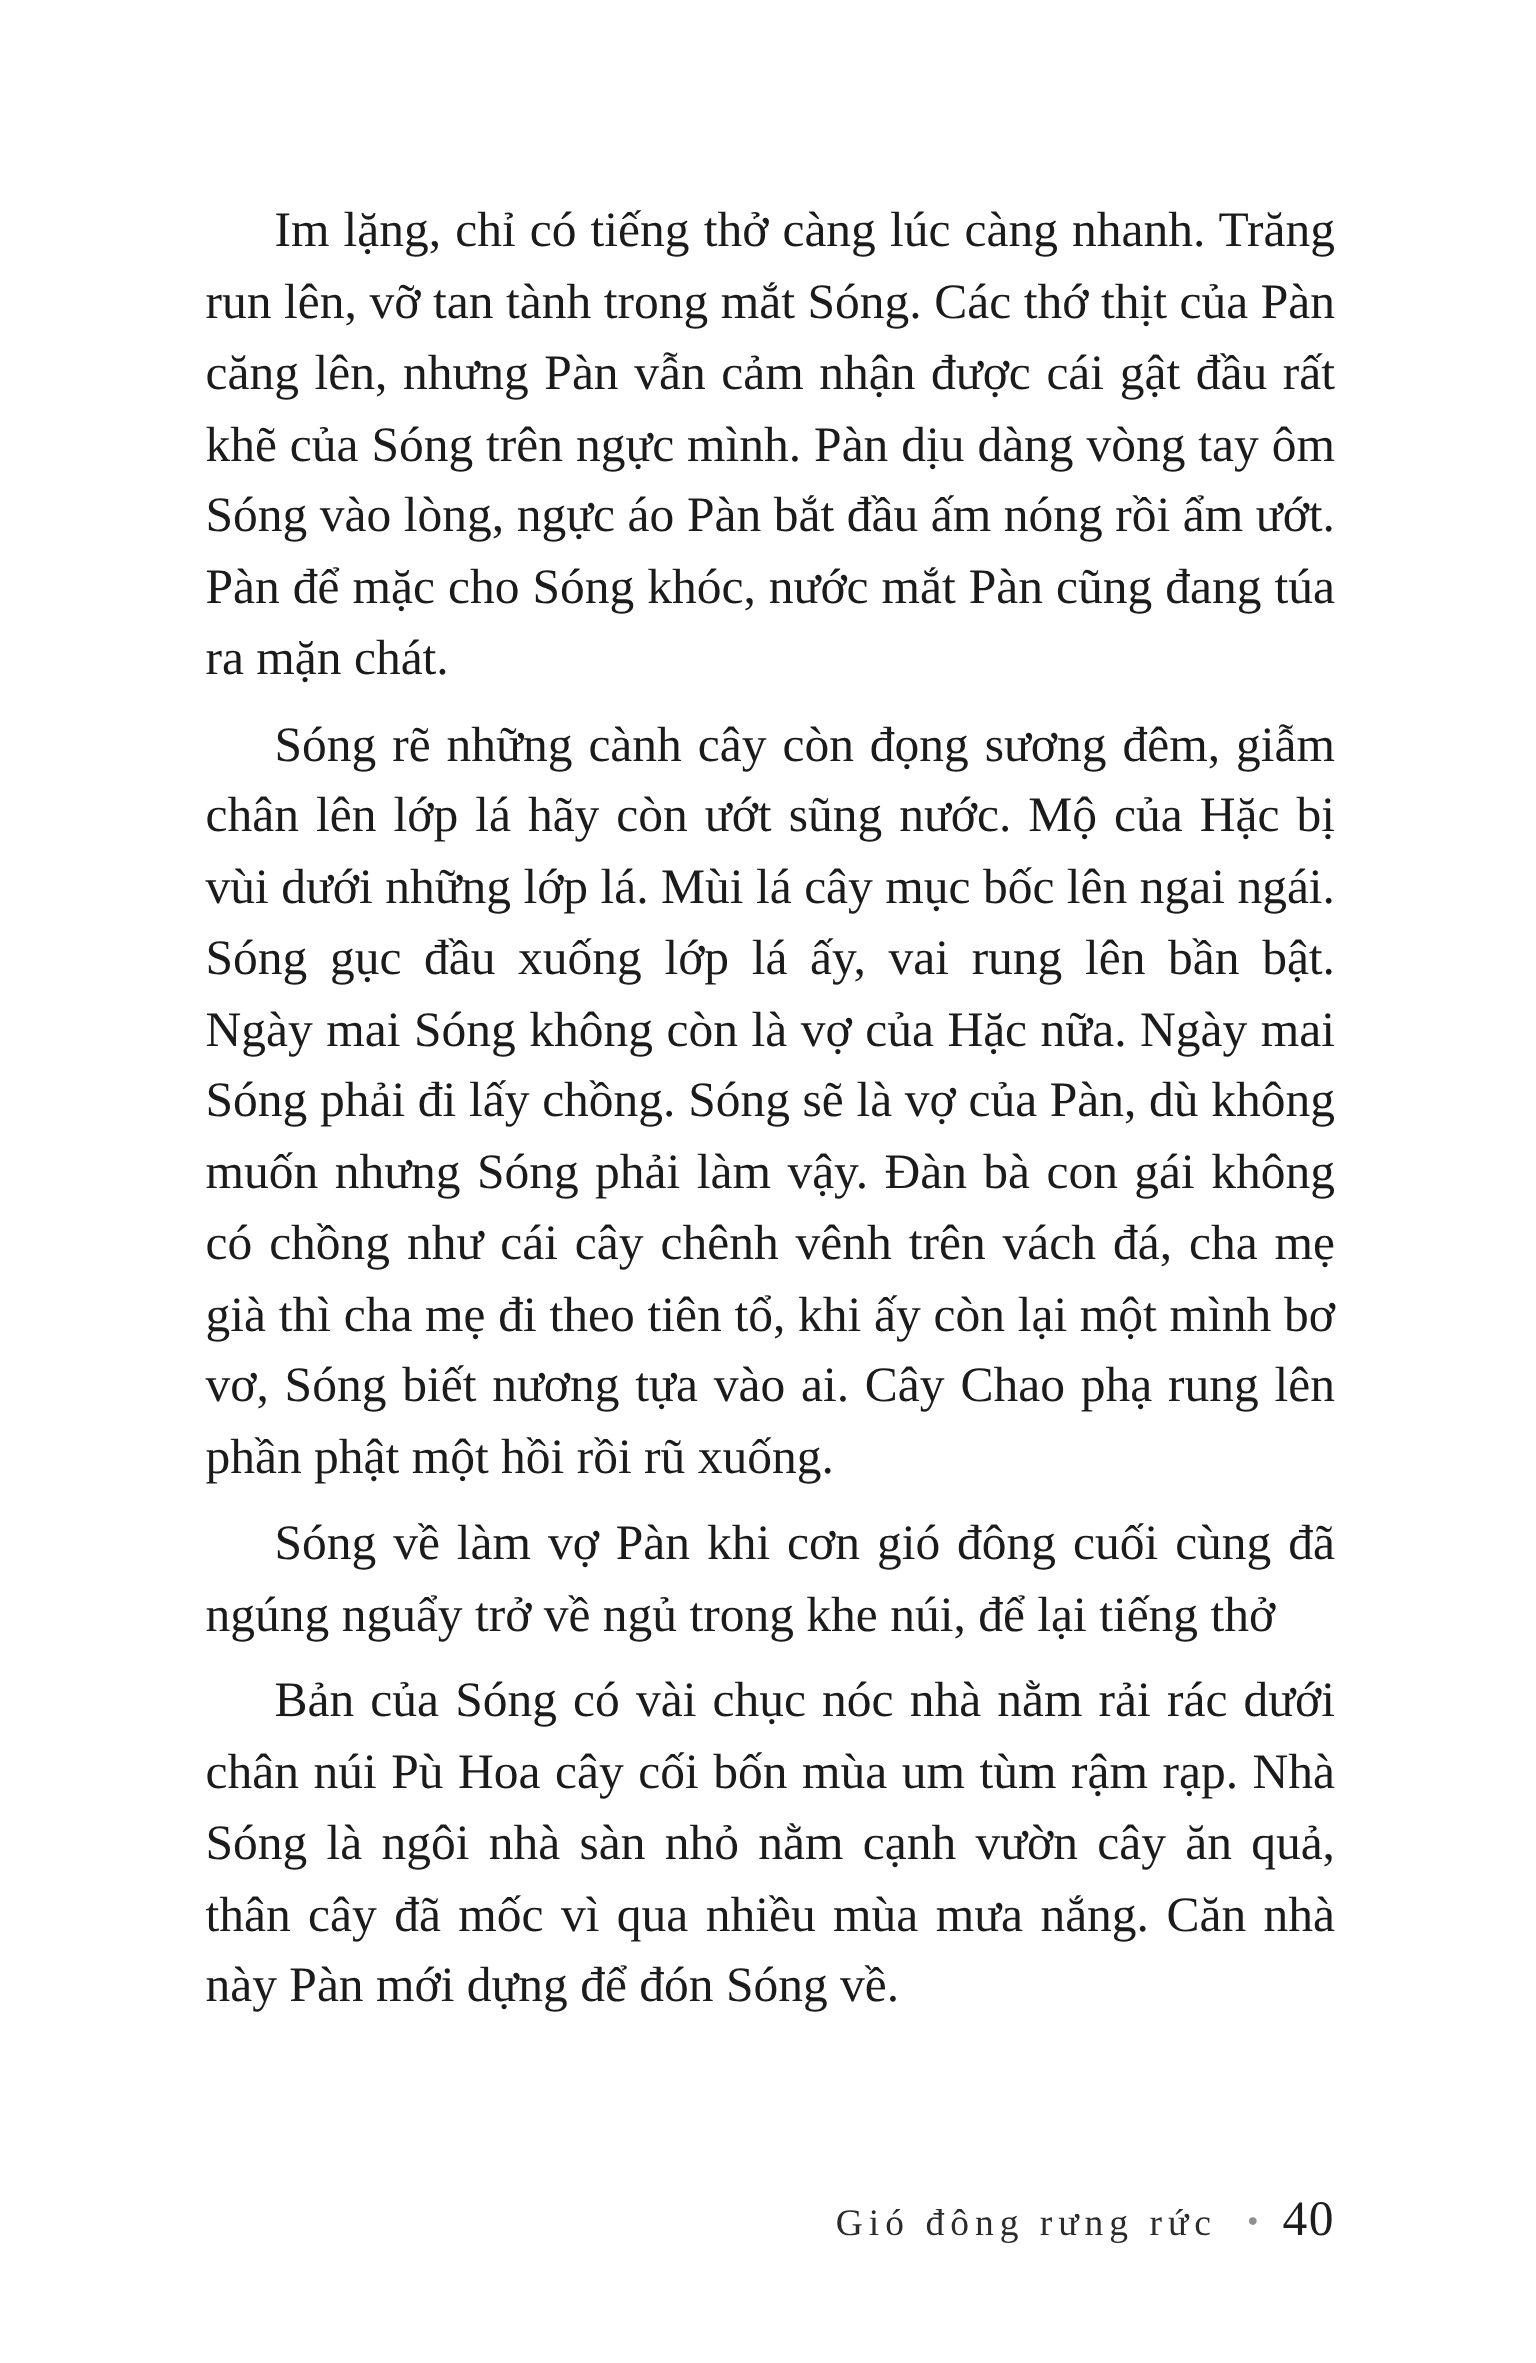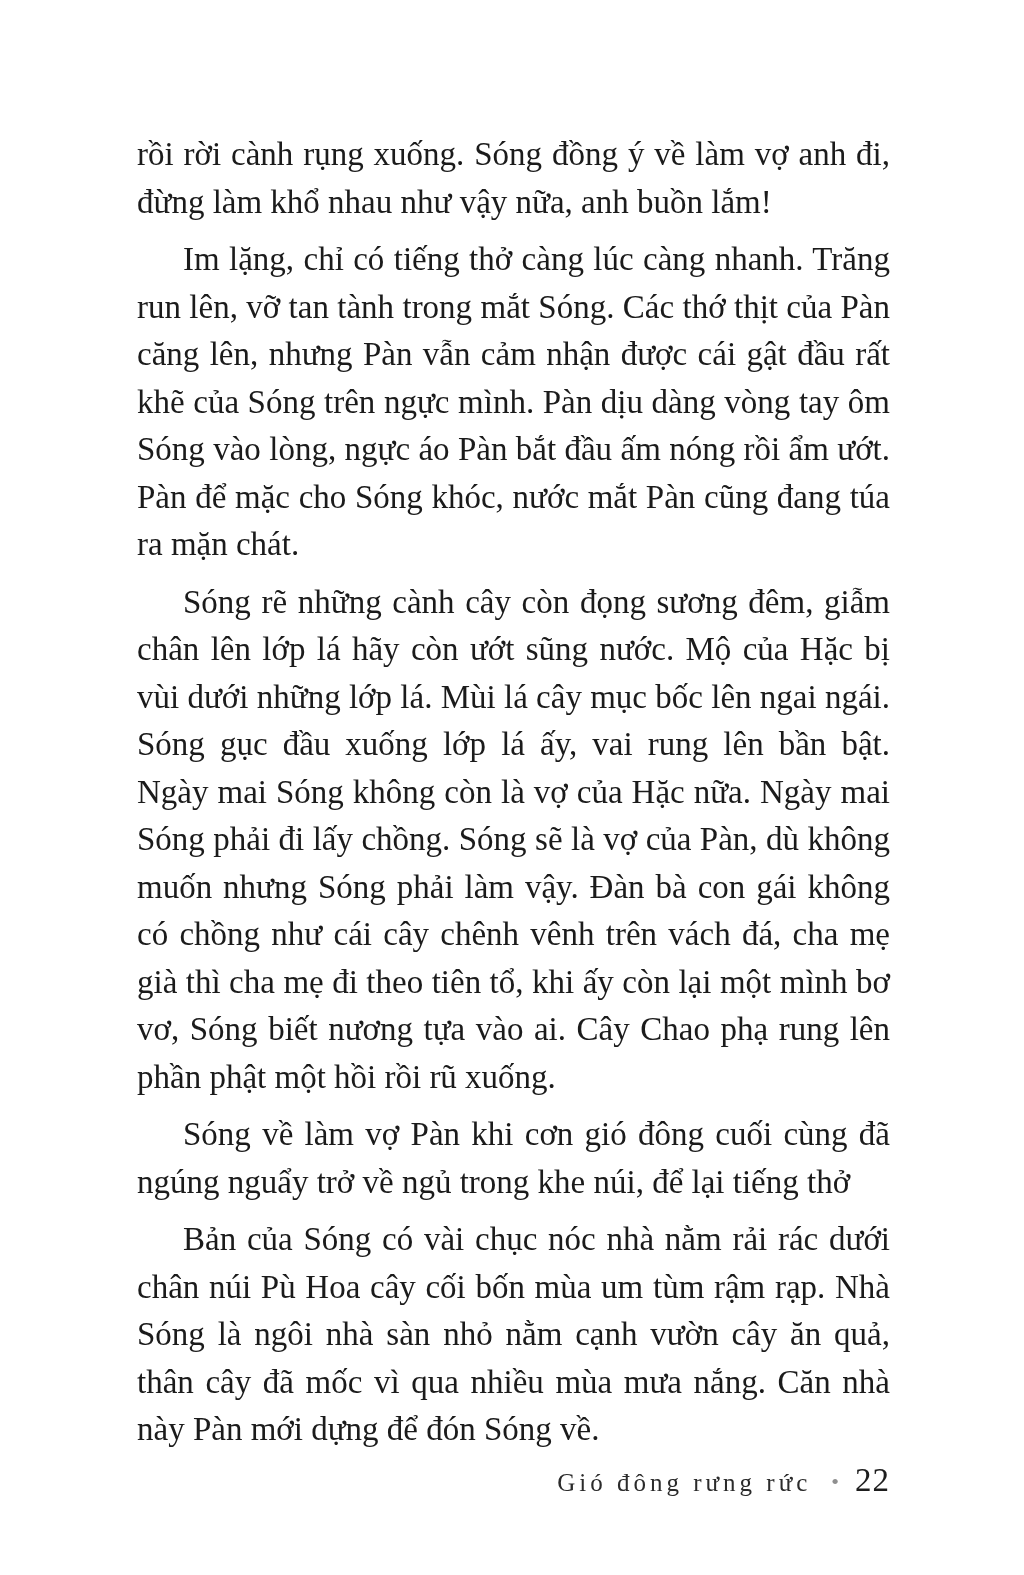--- a/index.html
+++ b/index.html
@@ -58,26 +58,25 @@
     letter-spacing: 1px;
     color: #1d1d1d;
   }
 </style>
 </head>
 <body>
 
 <div class="page">
 
   <main class="page-body">
-    <p class="no-indent">rồi rời cành rụng xuống. Sóng đồng ý về làm vợ anh đi, đừng làm khổ nhau như vậy nữa, anh buồn lắm!</p>
     <p>Im lặng, chỉ có tiếng thở càng lúc càng nhanh. Trăng run lên, vỡ tan tành trong mắt Sóng. Các thớ thịt của Pàn căng lên, nhưng Pàn vẫn cảm nhận được cái gật đầu rất khẽ của Sóng trên ngực mình. Pàn dịu dàng vòng tay ôm Sóng vào lòng, ngực áo Pàn bắt đầu ấm nóng rồi ẩm ướt. Pàn để mặc cho Sóng khóc, nước mắt Pàn cũng đang túa ra mặn chát.</p>
     <p>Sóng rẽ những cành cây còn đọng sương đêm, giẫm chân lên lớp lá hãy còn ướt sũng nước. Mộ của Hặc bị vùi dưới những lớp lá. Mùi lá cây mục bốc lên ngai ngái. Sóng gục đầu xuống lớp lá ấy, vai rung lên bần bật. Ngày mai Sóng không còn là vợ của Hặc nữa. Ngày mai Sóng phải đi lấy chồng. Sóng sẽ là vợ của Pàn, dù không muốn nhưng Sóng phải làm vậy. Đàn bà con gái không có chồng như cái cây chênh vênh trên vách đá, cha mẹ già thì cha mẹ đi theo tiên tổ, khi ấy còn lại một mình bơ vơ, Sóng biết nương tựa vào ai. Cây Chao phạ rung lên phần phật một hồi rồi rũ xuống.</p>
     <p>Sóng về làm vợ Pàn khi cơn gió đông cuối cùng đã ngúng nguẩy trở về ngủ trong khe núi, để lại tiếng thở</p>
     <p>Bản của Sóng có vài chục nóc nhà nằm rải rác dưới chân núi Pù Hoa cây cối bốn mùa um tùm rậm rạp. Nhà Sóng là ngôi nhà sàn nhỏ nằm cạnh vườn cây ăn quả, thân cây đã mốc vì qua nhiều mùa mưa nắng. Căn nhà này Pàn mới dựng để đón Sóng về.</p>
   </main>
 
   <footer class="page-footer">
     <span class="running-title">Gió đông rưng rức</span>
     <span class="separator-dot">•</span>
-    <span class="page-number">22</span>
+    <span class="page-number">40</span>
   </footer>
 
 </div>
 
 </body></html>

